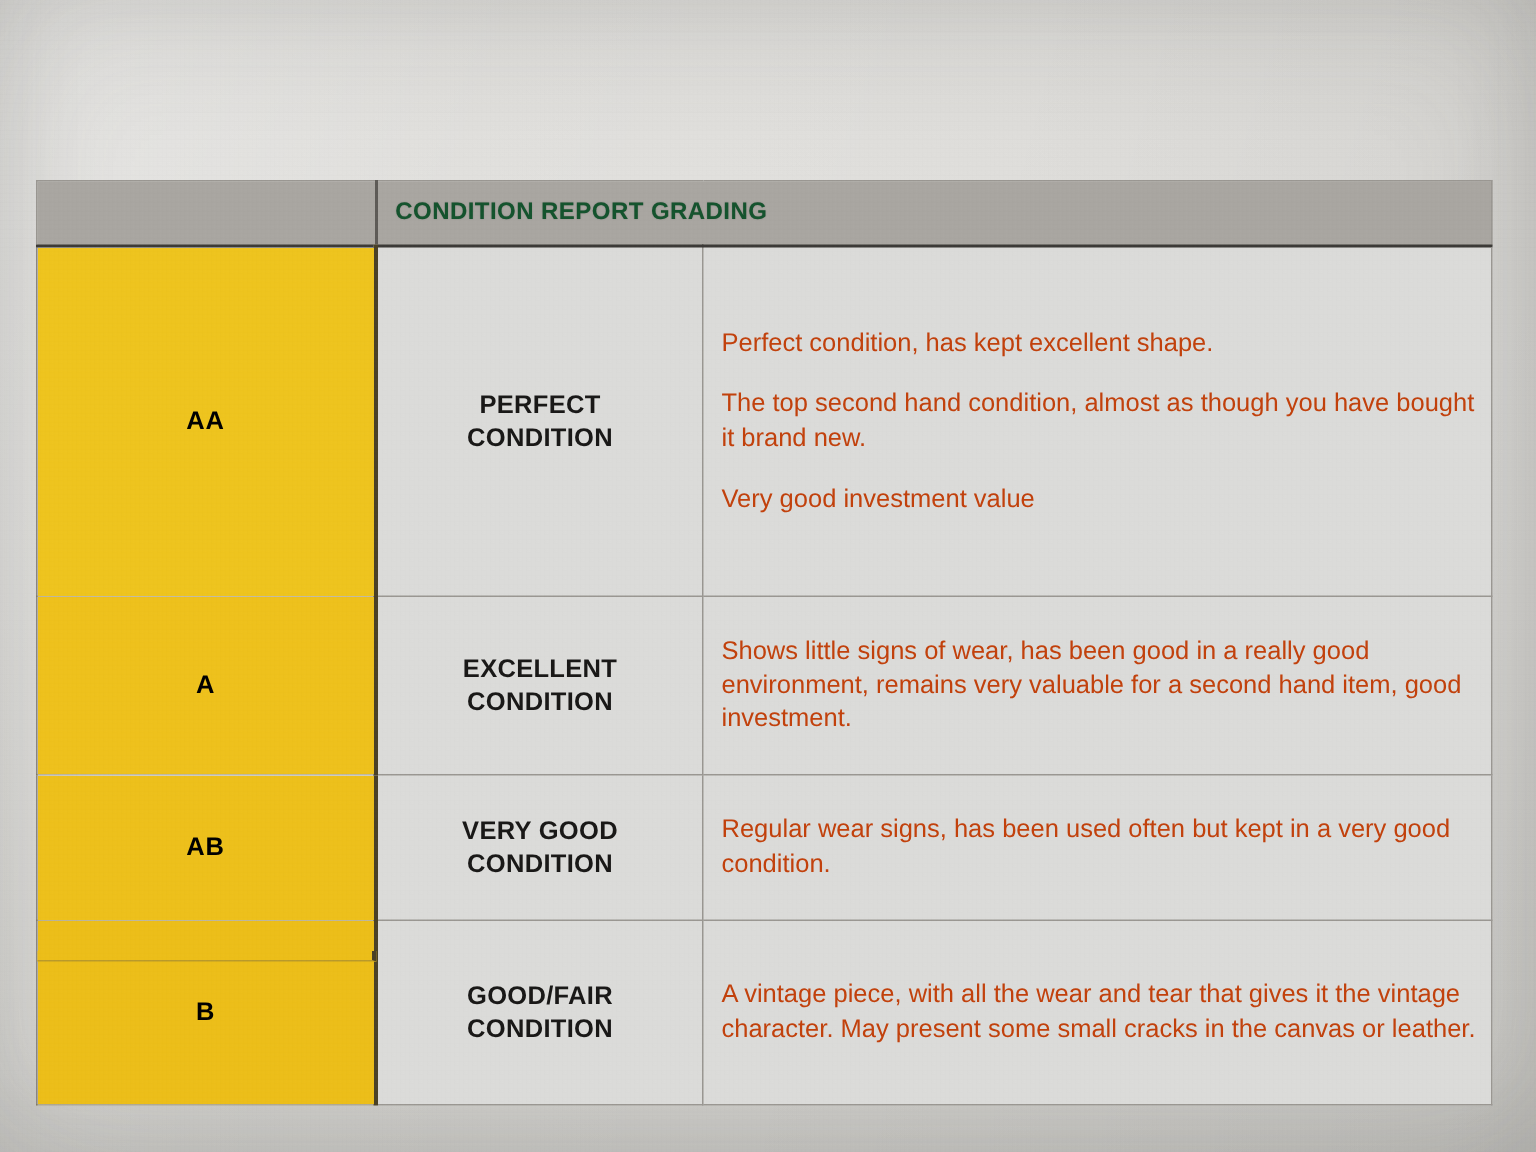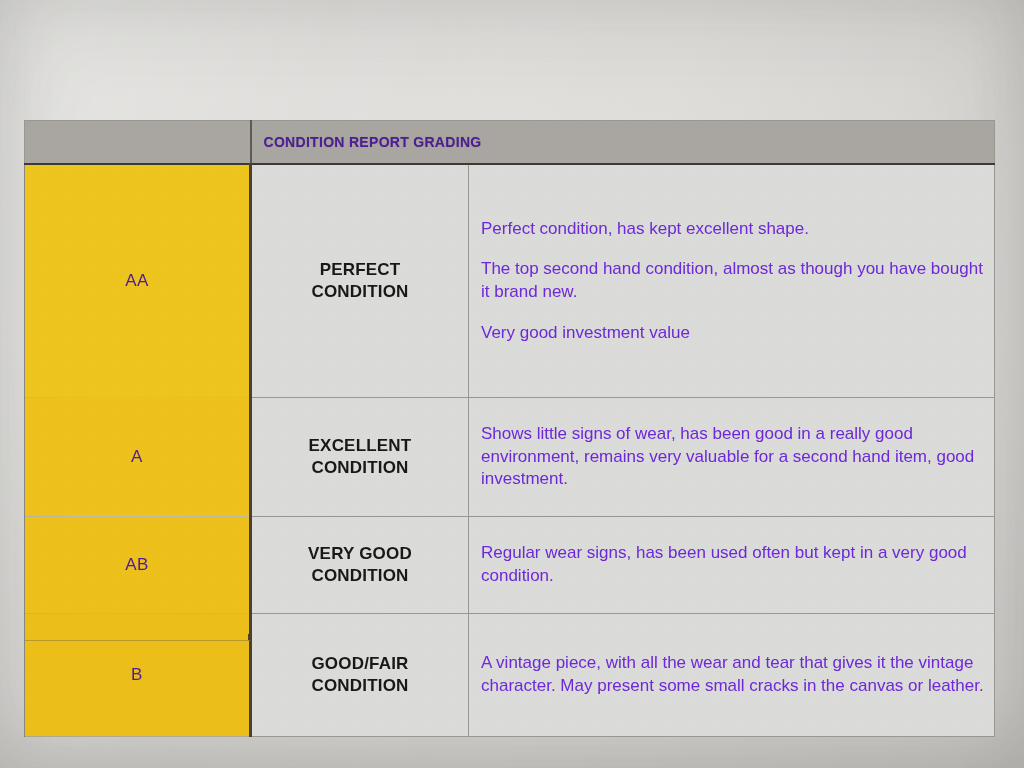--- a/index.html
+++ b/index.html
@@ -67,45 +67,45 @@
     border-right: 2px solid #5d5a56 !important;
     border-bottom: 2px solid #3c3a37 !important;
   }
   .header-title-cell {
     background: #a9a6a1;
     height: 42px;
     padding-left: 12px !important;
     border-bottom: 2px solid #3c3a37 !important;
   }
   .header-title-text {
-    font-size: 14px;
+    font-size: 16px;
     font-weight: bold;
     letter-spacing: 0.3px;
-    color: #4c1d95;
+    color: #14532d;
     text-shadow: 0 0 1px rgba(0,0,0,0.25);
   }
 
   
   .grade-cell {
     background: #efc41f;
     text-align: center;
     border-right: 3px solid #4a4126 !important;
     border-left: 1px solid #8a8682 !important;
     border-top: 1px solid rgba(120,100,30,0.35) !important;
     border-bottom: 1px solid rgba(120,100,30,0.30) !important;
     position: relative;
   }
   .grade-cell.tone-a  { background: #eec41e; }
   .grade-cell.tone-b  { background: #eec11c; }
   .grade-cell.tone-c  { background: #edc01b; }
   .grade-cell.tone-d  { background: #ecbe19; }
   .grade-text {
     font-size: 17px;
-    font-weight: normal;
-    color: #4c1d95;
+    font-weight: bold;
+    color: #000000;
     letter-spacing: 0.5px;
   }
 
   
   .label-cell {
     background: #dbdbd9;
     text-align: center;
     padding: 12px 8px !important;
   }
   .label-text {
@@ -120,21 +120,21 @@
   .desc-cell {
     background: #dbdbd9;
     padding: 9px 10px 9px 12px !important;
     vertical-align: top;
   }
   .desc-cell.mid { vertical-align: middle; }
   .desc-text p {
     margin: 0;
     font-size: 17px;
     line-height: 1.33;
-    color: #6d28d9;
+    color: #c2410c;
   }
   .desc-text p + p { margin-top: 18px; }
 
   
   .row-aa td { height: 208px; }
   .row-a  td { height: 94px; }
   .row-ab td { height: 72px; }
   .row-b  td { height: 98px; }
 
   

